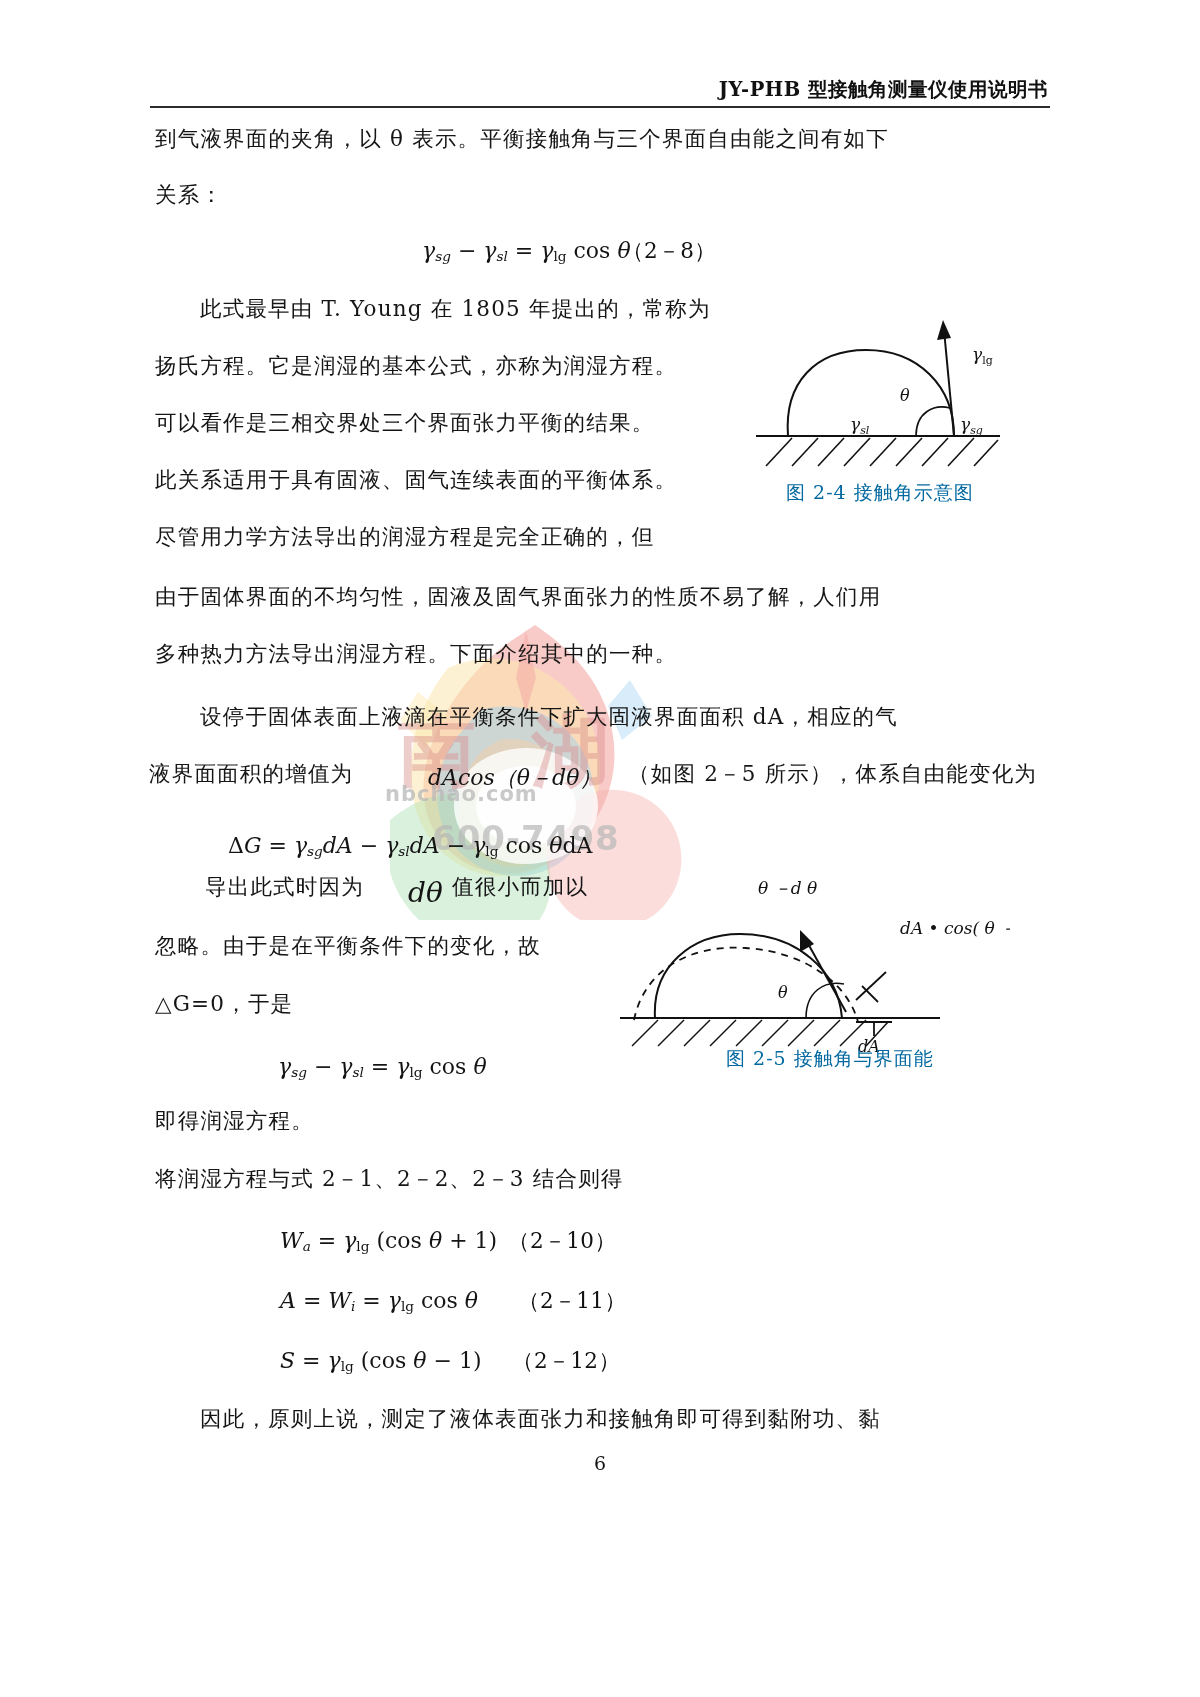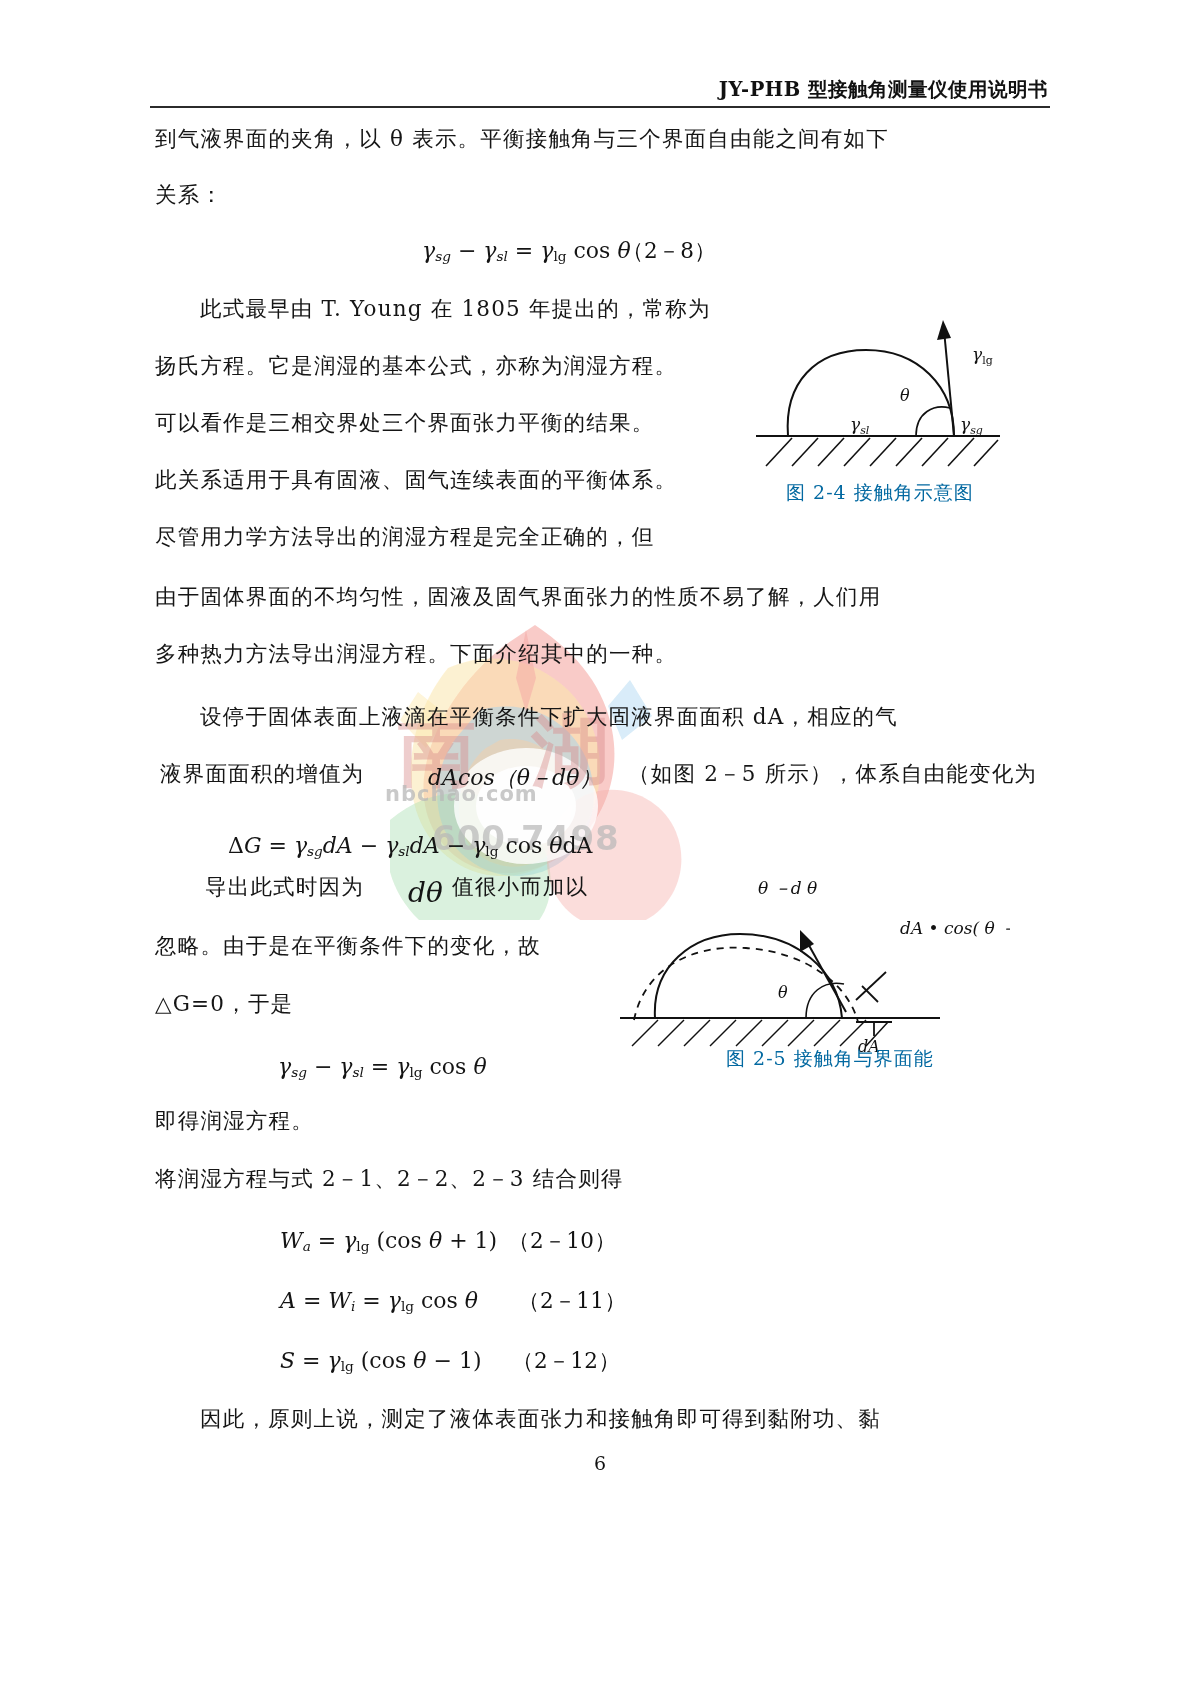--- a/index.html
+++ b/index.html
@@ -226,21 +226,21 @@
 
     <div class="ptext indent" style="left:200px; top:298px;">此式最早由 T. Young 在 1805 年提出的，常称为</div>
     <div class="ptext" style="left:155px; top:355px;">扬氏方程。它是润湿的基本公式，亦称为润湿方程。</div>
     <div class="ptext" style="left:155px; top:412px;">可以看作是三相交界处三个界面张力平衡的结果。</div>
     <div class="ptext" style="left:155px; top:469px;">此关系适用于具有固液、固气连续表面的平衡体系。</div>
     <div class="ptext" style="left:155px; top:526px;">尽管用力学方法导出的润湿方程是完全正确的，但</div>
     <div class="ptext" style="left:155px; top:586px;">由于固体界面的不均匀性，固液及固气界面张力的性质不易了解，人们用</div>
     <div class="ptext" style="left:155px; top:643px;">多种热力方法导出润湿方程。下面介绍其中的一种。</div>
 
     <div class="ptext indent" style="left:200px; top:706px;">设停于固体表面上液滴在平衡条件下扩大固液界面面积 dA，相应的气</div>
-    <div class="ptext" style="left:160px; top:763px;">液界面面积的增值为</div>
+    <div class="ptext" style="left:149px; top:763px;">液界面面积的增值为</div>
     <div class="math" style="left:428px; top:763px; font-size:22px;">dAcos（θ－dθ）</div>
     <div class="ptext" style="left:628px; top:763px;">（如图 2－5 所示），体系自由能变化为</div>
 
     <div class="math" style="left:228px; top:833px; font-size:22px;">
       <span class="up">Δ</span><span>G</span>
       <span class="up"> = </span>
       <span>γ<sub class="sb">sg</sub></span><span>dA</span>
       <span class="up"> − </span>
       <span>γ<sub class="sb">sl</sub></span><span>dA</span>
       <span class="up"> − </span>

